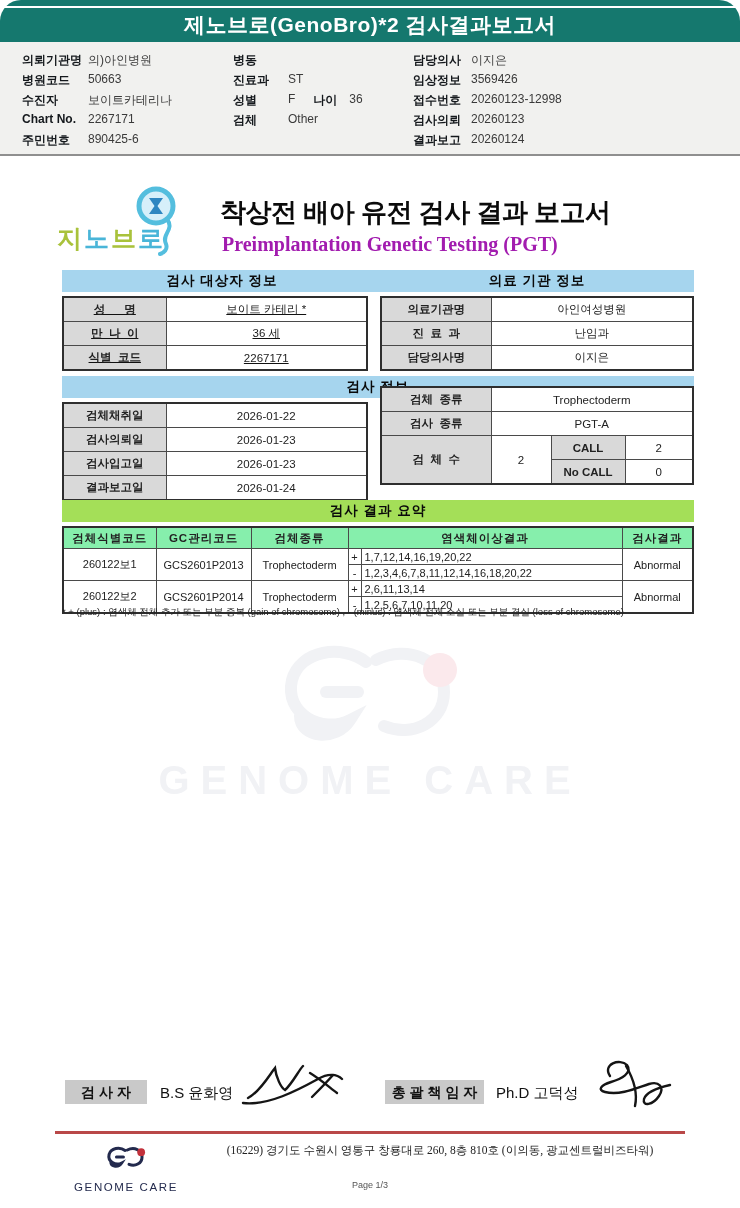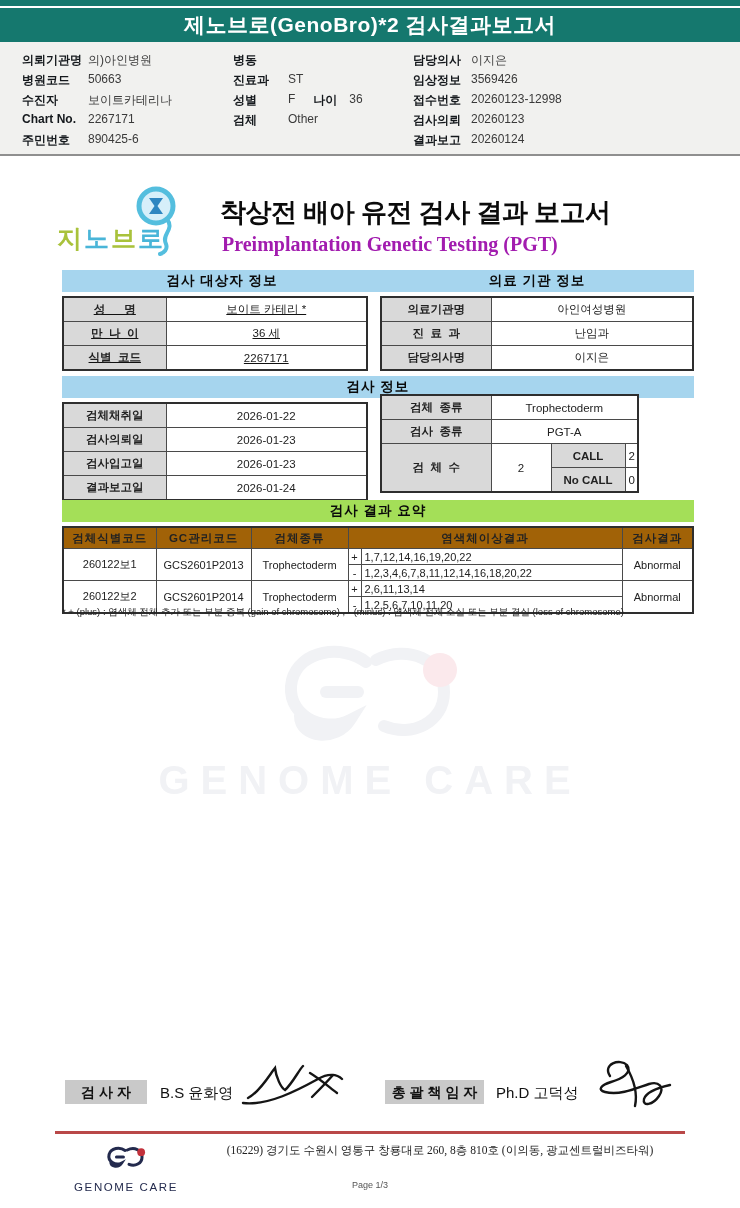--- a/index.html
+++ b/index.html
@@ -1,17 +1,17 @@
 <!DOCTYPE html>
 <html><head>
 <meta charset="utf-8">
 <style>
   html,body{margin:0;padding:0;background:#fff;}
   .page{position:relative;width:740px;height:1208px;background:#ffffff;overflow:hidden;
-        font-family:"Liberation Sans","DejaVu Sans",sans-serif;color:#111;}
+        font-family:"Liberation Sans","DejaVu Sans",sans-serif;color:#111;border-radius:21px;}
 
   
   .top-strip{position:absolute;left:0;top:0;width:740px;height:6px;background:#15786e;}
   .title-bar{position:absolute;left:0;top:8px;width:740px;height:34px;background:#15786e;
              color:#fff;font-size:21px;font-weight:bold;text-align:center;line-height:34px;letter-spacing:.5px;}
   .info-panel{position:absolute;left:0;top:42px;width:740px;height:114px;background:#f1f1ef;
               border-bottom:2px solid #8f8f8f;box-sizing:border-box;}
   .info-col{position:absolute;top:10px;}
   .icol1{left:22px;} .icol2{left:233px;} .icol3{left:413px;}
   .hrow{display:flex;height:20px;font-size:12px;white-space:pre;}
@@ -36,24 +36,24 @@
   #testinfo-head{left:62px;top:376px;width:632px;}
   #summary-head{left:62px;top:500px;width:632px;background:#a4df58;}
 
   
   .data-table{position:absolute;border-collapse:collapse;table-layout:fixed;background:#fff;border:2px solid #2e2e2e;}
   .data-table td{border:1px solid #4a4a4a;font-size:11.5px;text-align:center;padding:0 3px;overflow:hidden;white-space:pre;color:#222;}
   .lblc{background:#d9d9d9;font-weight:bold;font-size:12px;color:#111;}
   #subj-table{left:62px;top:296px;width:306px;text-decoration:underline;} #subj-table td{height:23px;}
   #inst-table{left:380px;top:296px;width:314px;} #inst-table td{height:23px;}
   #ti-left{left:62px;top:402px;width:306px;} #ti-left td{height:23px;}
-  #ti-right{left:380px;top:394px;width:259px;padding-left:32px;} #ti-right td{height:23px;}
+  #ti-right{left:380px;top:386px;width:314px;padding-left:32px;} #ti-right td{height:23px;}
   #sum-table{left:62px;top:526px;width:632px;}
   #sum-table td{height:15px;font-size:11px;}
-  #sum-table tr.sum-head td{height:20px;background:#a16207;font-weight:bold;font-size:11.5px;letter-spacing:1px;}
+  #sum-table tr.sum-head td{height:20px;background:#86efac;font-weight:bold;font-size:11.5px;letter-spacing:1px;}
   #sum-table td.chrom{text-align:left;}
   #sum-table td.sign{padding:0;}
   .footnote{position:absolute;left:62px;top:606px;font-size:9.5px;color:#222;}
 
   
   .watermark{position:absolute;left:0;top:642px;width:740px;text-align:center;}
   .wm-text{font-size:40px;font-weight:bold;letter-spacing:11px;color:#f1f2f5;margin-top:2px;}
 
   
   .sig-label{position:absolute;top:1080px;height:24px;line-height:24px;background:#c9c9c9;

